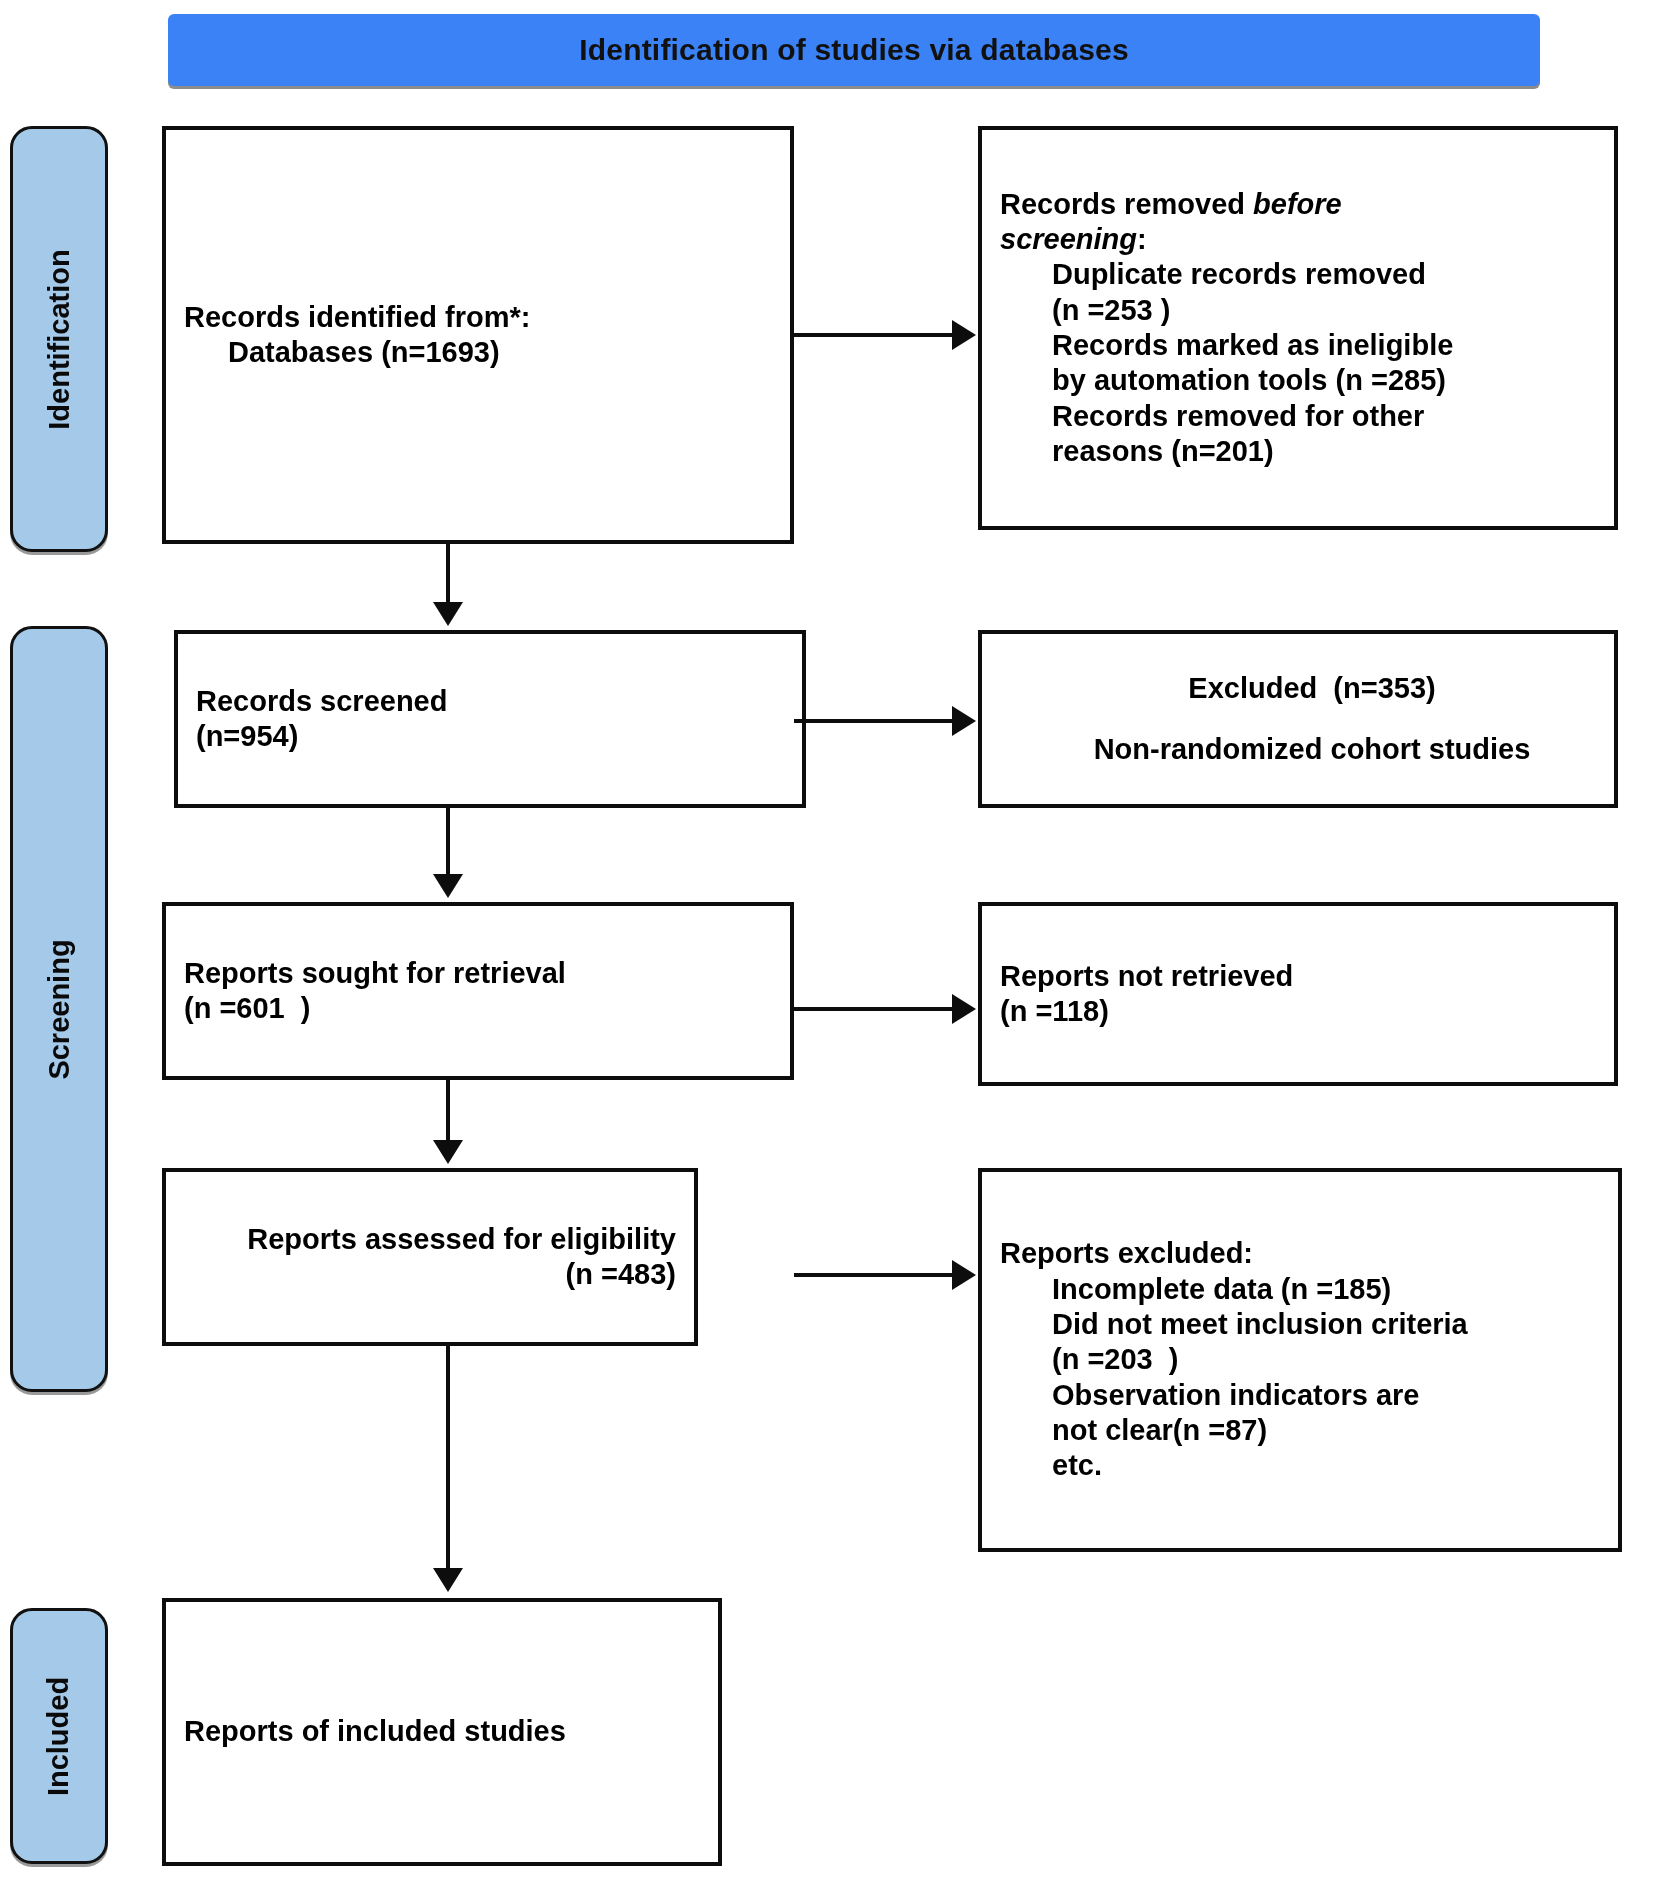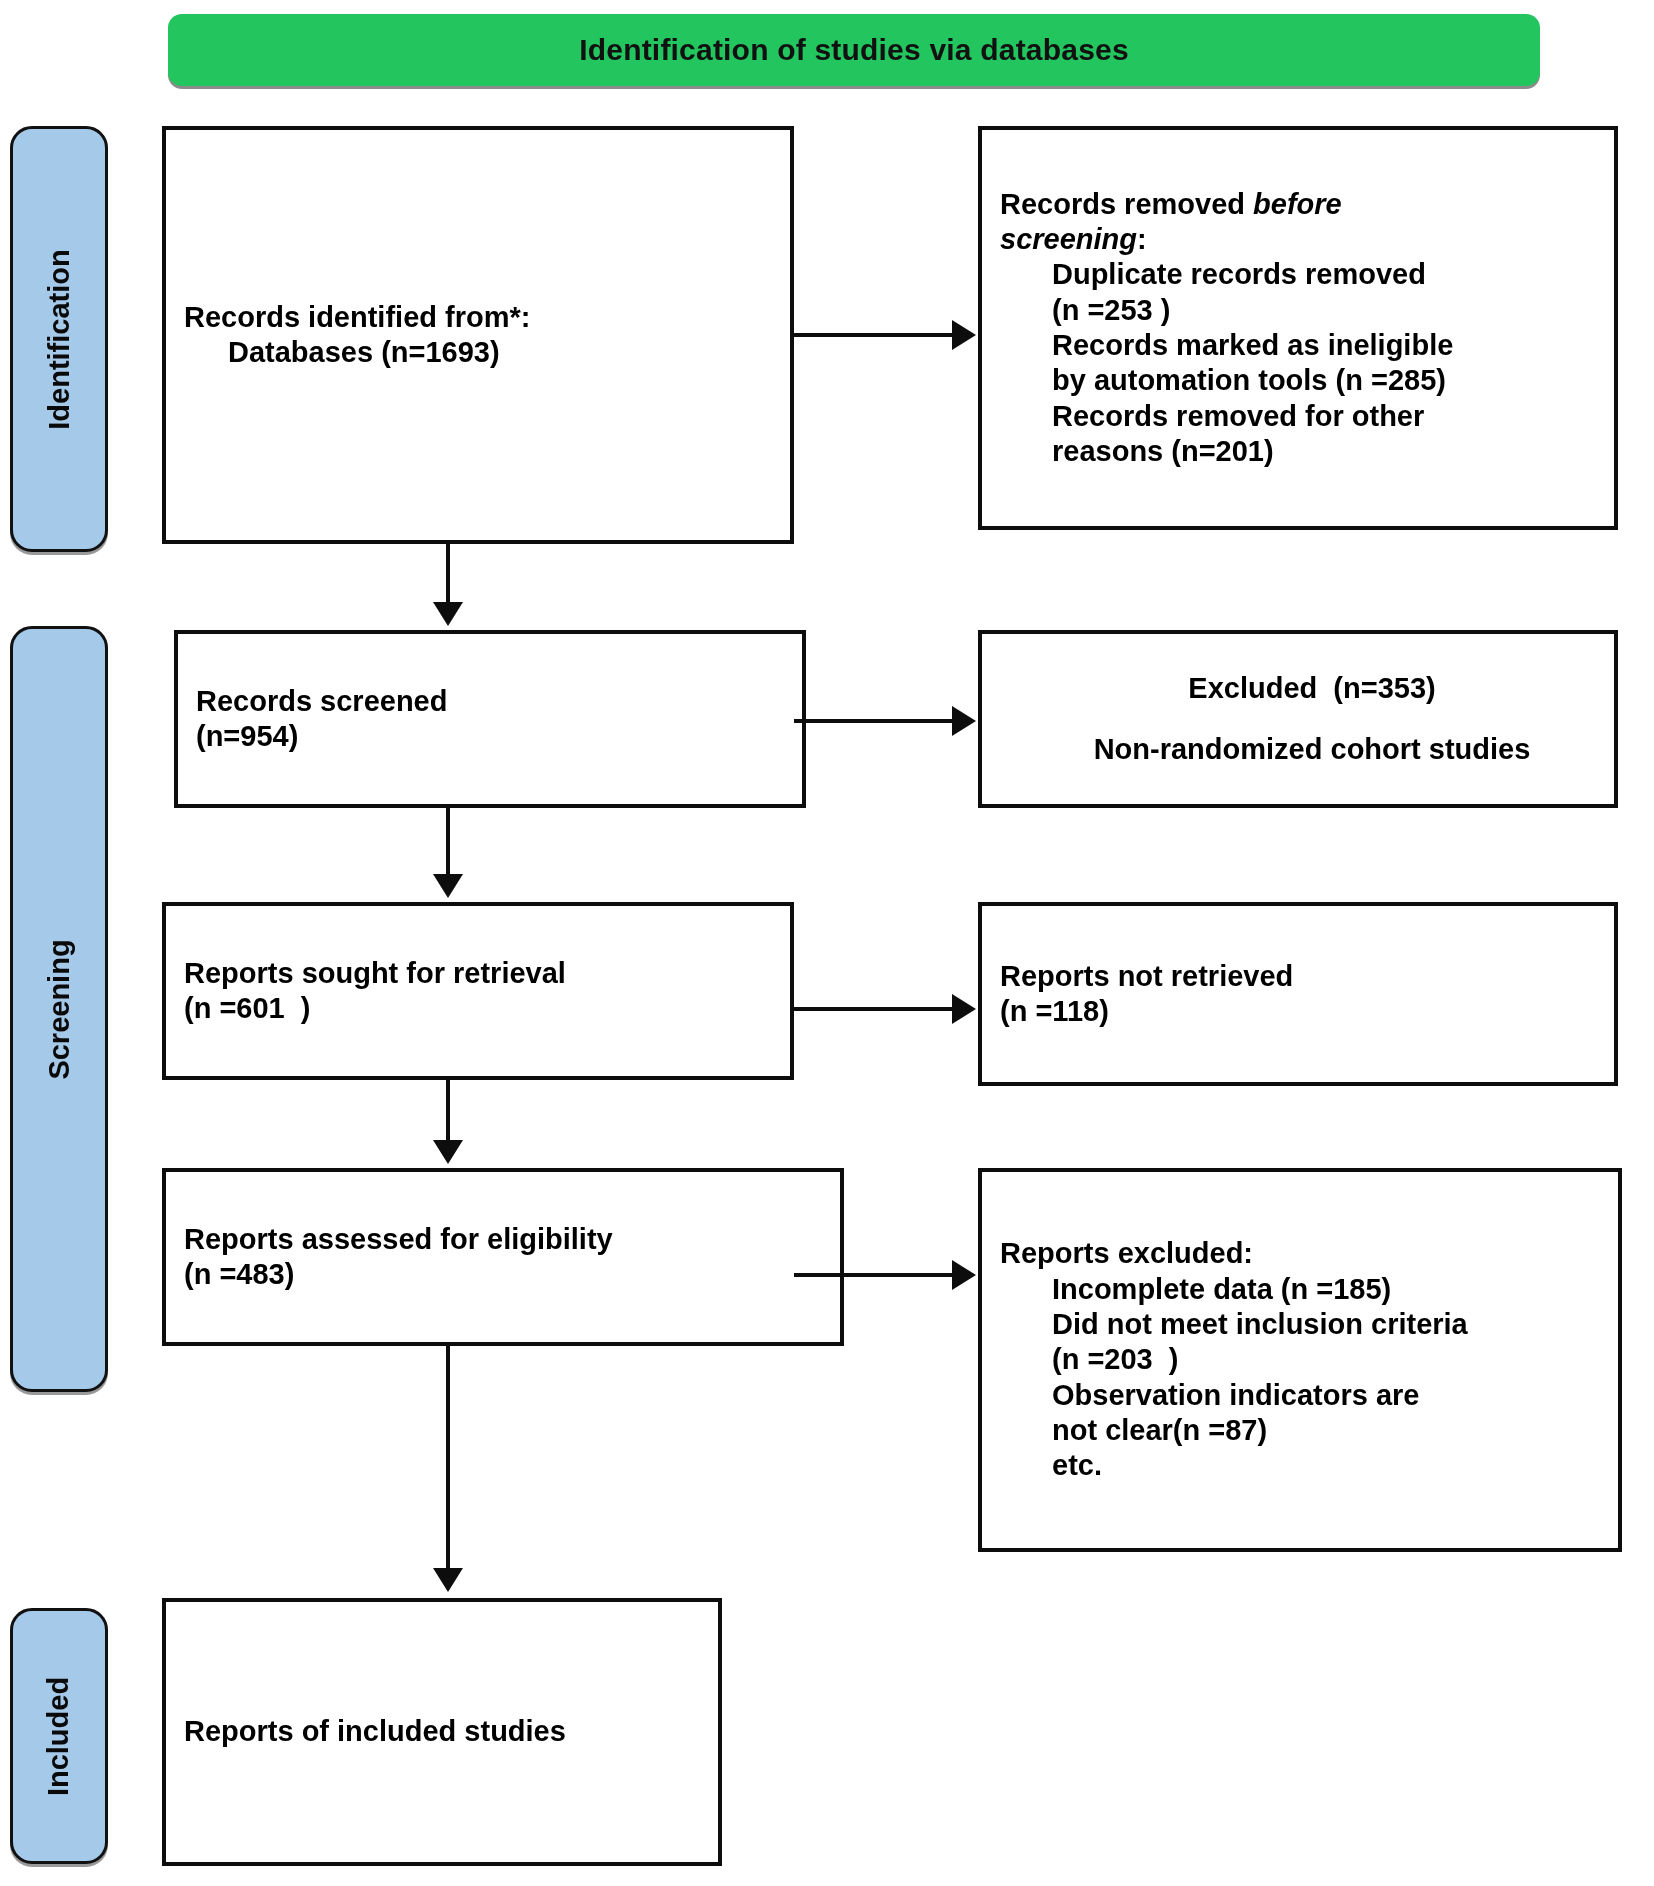--- a/index.html
+++ b/index.html
@@ -7,22 +7,22 @@
     width:1654px;height:1886px;position:relative;
     font-family:"Liberation Sans","DejaVu Sans",sans-serif;
     color:#000;
     -webkit-font-smoothing:antialiased;
   }
   .stage{position:absolute;left:0;top:0;width:1654px;height:1886px;}
 
   
   .banner{
     position:absolute;left:168px;top:14px;width:1372px;height:72px;
-    background:#22c55e;
-    border-radius:14px;
+    background:#3b82f6;
+    border-radius:6px;
     box-shadow:0 3px 0 rgba(0,0,0,.45);
     display:flex;align-items:center;justify-content:center;
   }
   .banner-text{
     font-size:30px;font-weight:bold;letter-spacing:.2px;color:#111;
   }
 
   
   .stage-label{
     position:absolute;
@@ -54,21 +54,21 @@
     font-weight:bold;
   }
   .fbox p{margin:0;font-size:29px;line-height:1.22;white-space:pre-wrap;}
   .fbox p.ind{padding-left:52px;}
   .ital{font-style:italic;}
 
   
   #box-identified     {left:162px;top:126px;width:632px;height:418px;}
   #box-screened       {left:174px;top:630px;width:632px;height:178px;}
   #box-sought         {left:162px;top:902px;width:632px;height:178px;}
-  #box-assessed       {left:162px;top:1168px;width:682px;height:178px;}
+  #box-assessed       {left:162px;top:1168px;width:536px;height:178px;align-items:flex-end;}
   #box-included       {left:162px;top:1598px;width:560px;height:268px;}
 
   
   #box-removed        {left:978px;top:126px;width:640px;height:404px;}
   #box-excluded353    {left:978px;top:630px;width:640px;height:178px;align-items:center;}
   #box-notretrieved   {left:978px;top:902px;width:640px;height:184px;}
   #box-reportsexcluded{left:978px;top:1168px;width:644px;height:384px;}
 
   
   #box-excluded353 p{padding-left:28px;}

